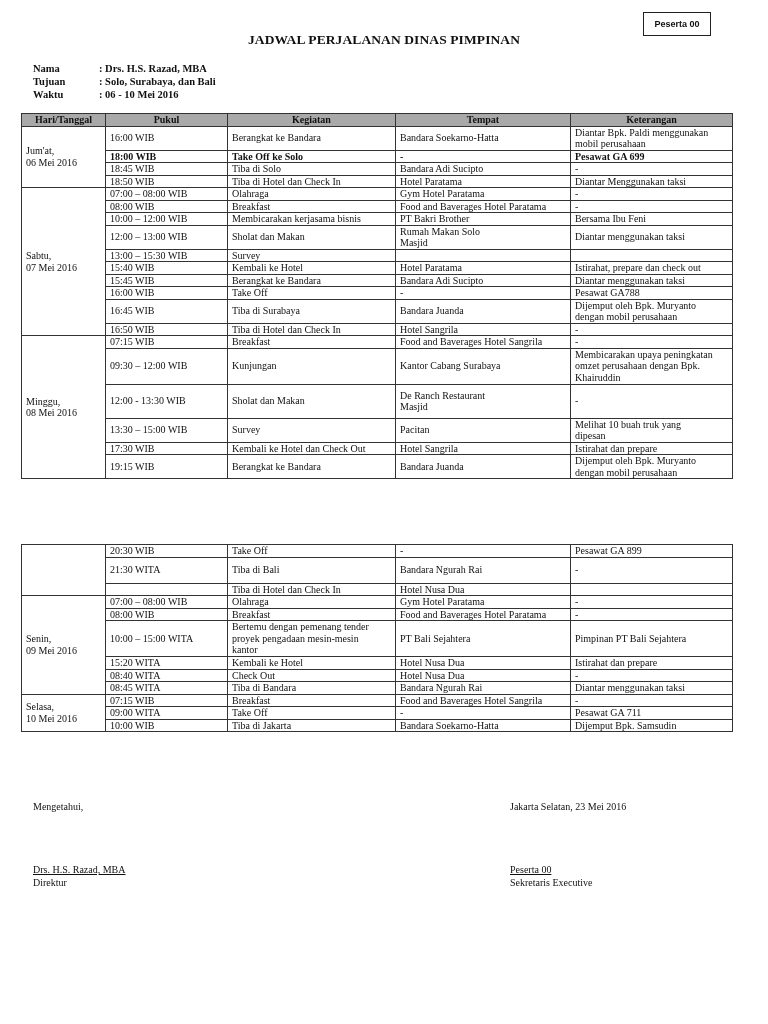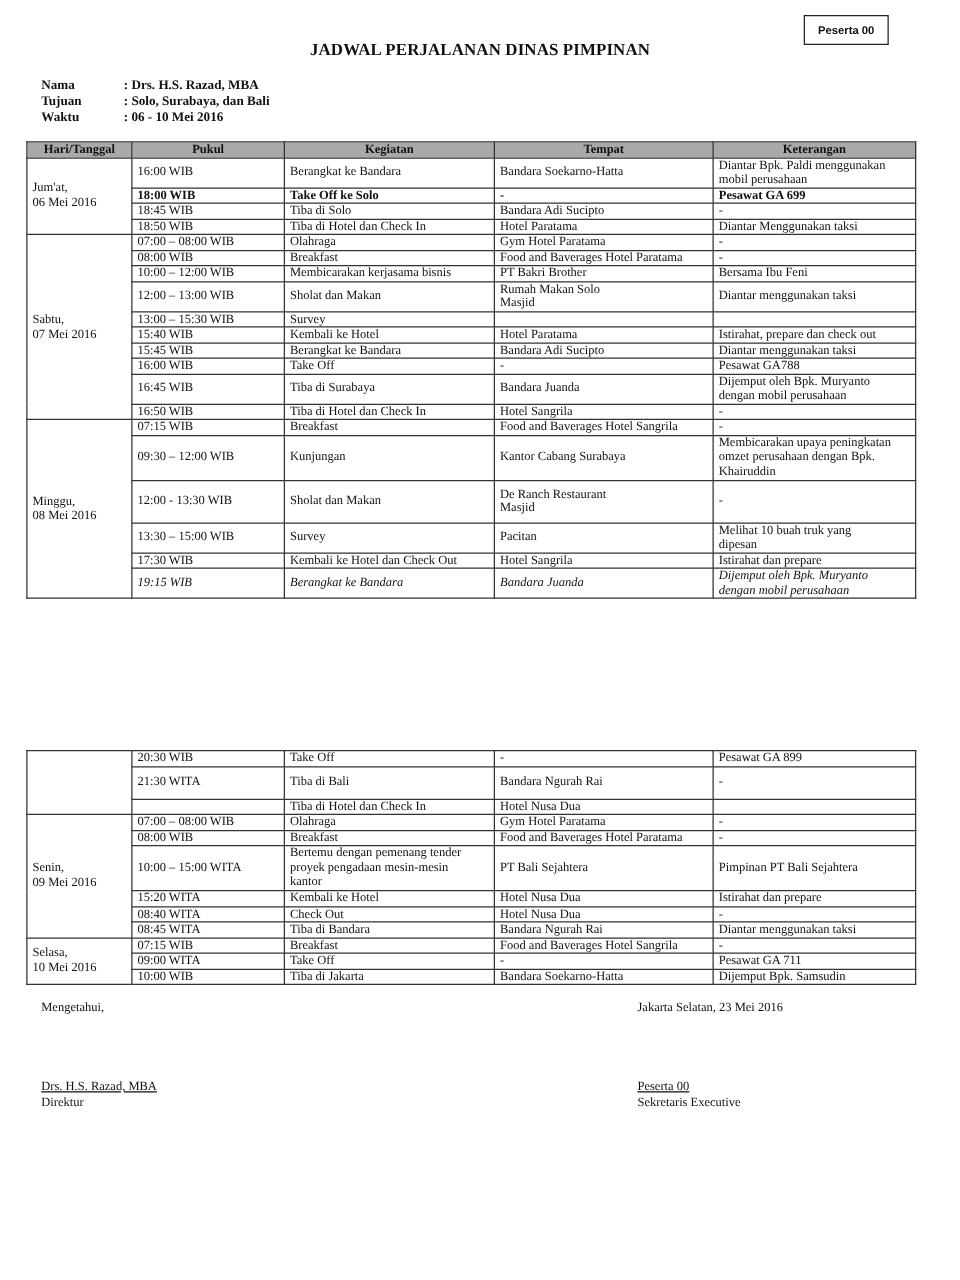--- a/index.html
+++ b/index.html
@@ -12,21 +12,21 @@
            font-size:13.5px; letter-spacing:0.1px; }
   .meta { position:absolute; left:33px; top:62px; font-size:10.5px; font-weight:bold; line-height:13px; }
   .meta .row { display:flex; }
   .meta .lbl { width:66px; }
   table.sched { position:absolute; left:21px; border-collapse:collapse; table-layout:fixed;
                 font-size:10px; line-height:11.5px; }
   table.sched td, table.sched th { border:1px solid #333; padding:0 4px; vertical-align:middle; text-align:left; }
   table.sched th { background:#a9a9a9; font-weight:bold; text-align:center; height:11px; font-size:10px; }
   table.sched td.day { vertical-align:middle; }
   .t1 { top:113px; }
-  .t2 { top:600px; }
+  .t2 { top:544px; }
   .ml { white-space:pre-line; }
   .sign { position:absolute; font-size:10px; line-height:12px; }
   .ul { text-decoration:underline; }
 </style>
 </head>
 <body>
 
 <div class="badge">Peserta 00</div>
 <div class="title">JADWAL PERJALANAN DINAS PIMPINAN</div>
 
@@ -183,21 +183,21 @@
         <td class="ml">Pacitan</td>
         <td class="ml">Melihat 10 buah truk yang
 dipesan</td>
       </tr>
       <tr style="height: 12px;">
         <td class="ml">17:30 WIB</td>
         <td class="ml">Kembali ke Hotel dan Check Out</td>
         <td class="ml">Hotel Sangrila</td>
         <td class="ml">Istirahat dan prepare</td>
       </tr>
-      <tr style="height: 24px; font-style: italic;">
+      <tr style="height: 24px;">
         <td class="ml">19:15 WIB</td>
         <td class="ml">Berangkat ke Bandara</td>
         <td class="ml">Bandara Juanda</td>
         <td class="ml">Dijemput oleh Bpk. Muryanto
 dengan mobil perusahaan</td>
       </tr>
     </tbody>
 </table>
 
 <table class="sched t2">

